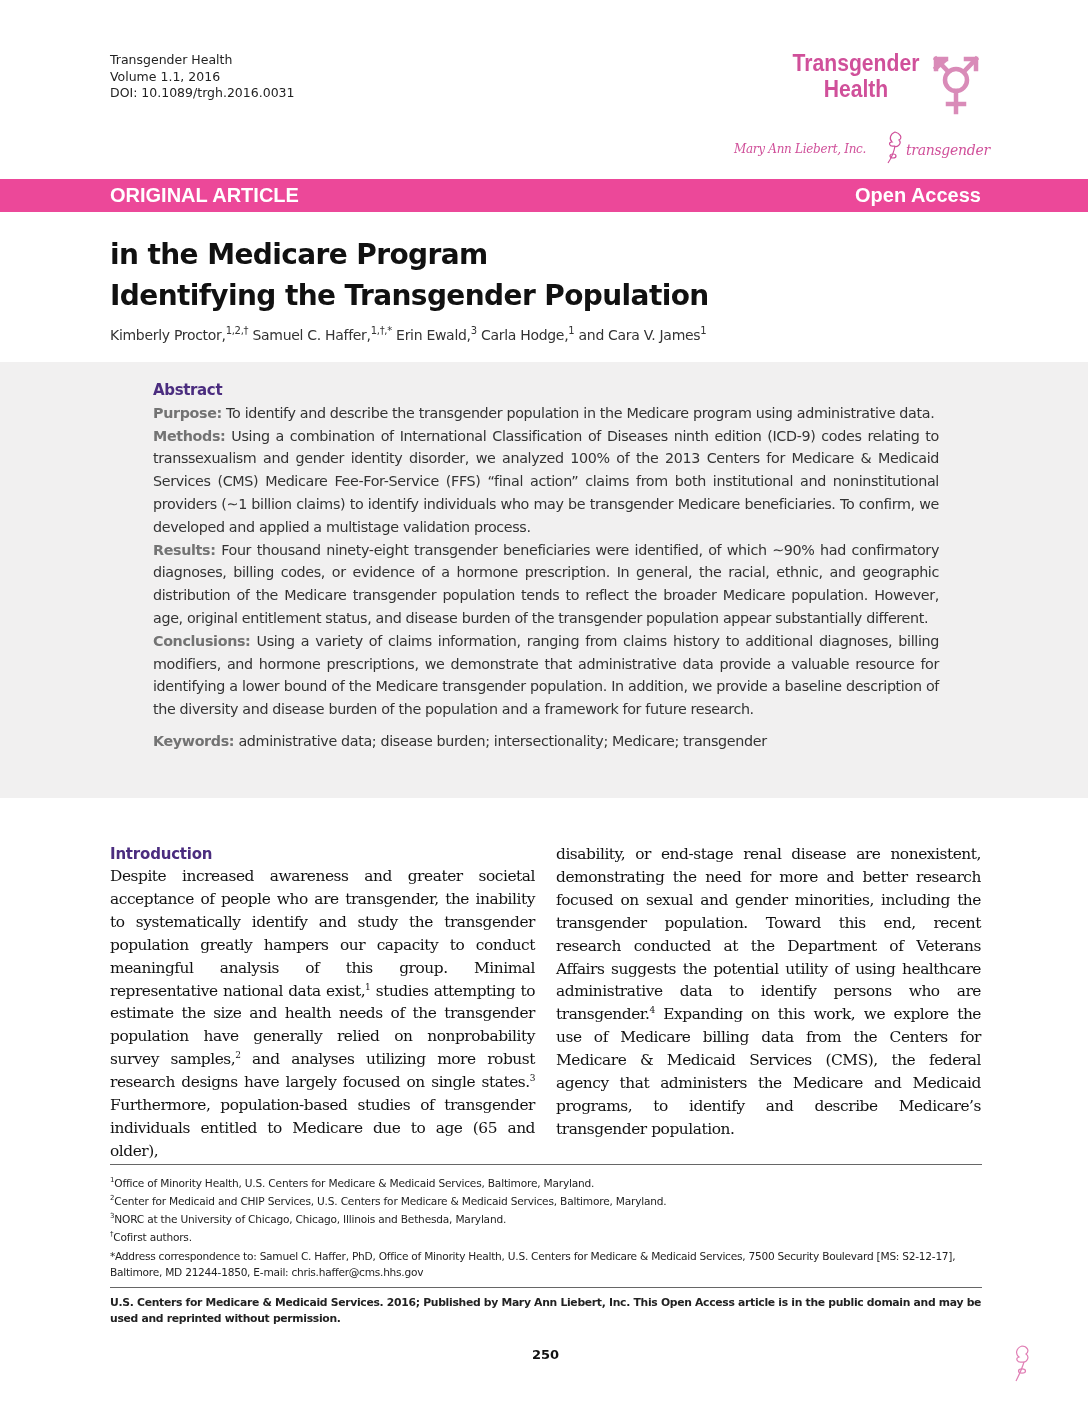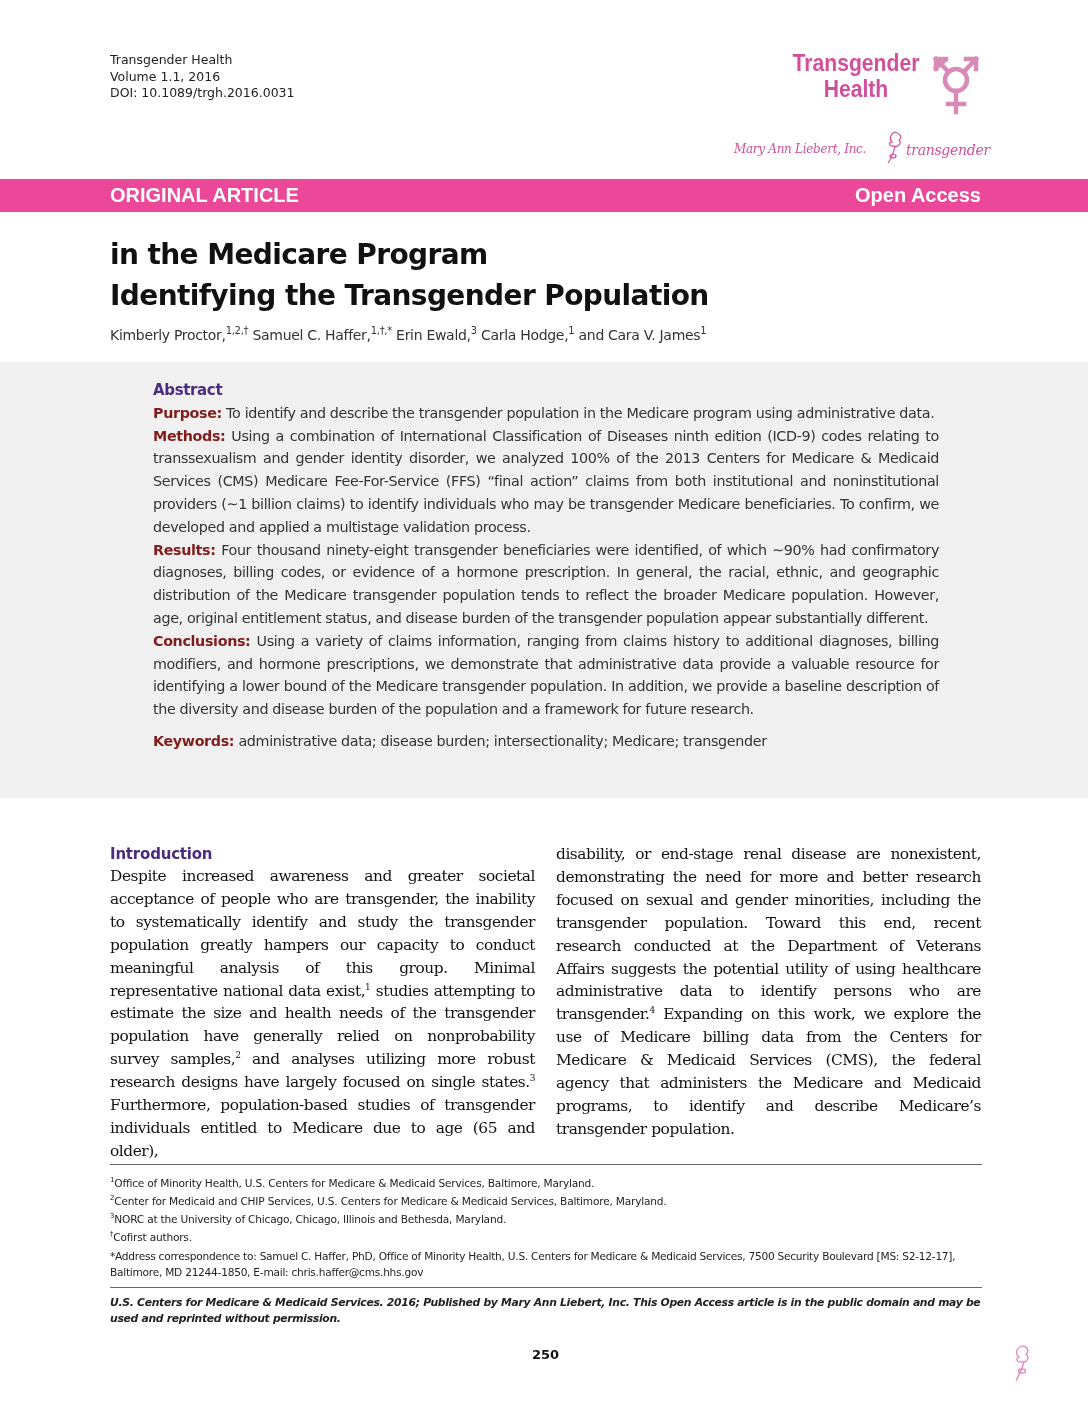--- a/index.html
+++ b/index.html
@@ -18,34 +18,34 @@
   .publisher-text2 { position: absolute; left: 172px; top: 8px; font-family: "DejaVu Serif", serif; font-style: italic; color: #d0509a; font-size: 14px; white-space: nowrap; letter-spacing: -0.3px; }
   .banner { left: 0; top: 179px; width: 1088px; height: 33px; background: #ec4899; }
   .banner-left { position: absolute; left: 110px; top: 5px; color: #fff; font-family: "Liberation Sans", sans-serif; font-weight: bold; font-size: 20px; }
   .banner-right { position: absolute; right: 107px; top: 5px; color: #fff; font-family: "Liberation Sans", sans-serif; font-weight: bold; font-size: 20px; }
   .title { left: 110px; top: 234px; font-size: 28px; line-height: 41px; font-weight: bold; color: #111; font-family: "DejaVu Sans", sans-serif; letter-spacing: -0.6px; }
   .authors { left: 110px; top: 325px; font-size: 14px; color: #333; white-space: nowrap; letter-spacing: -0.3px; }
   .authors sup { font-size: 10px; }
   .abstract-box { left: 0; top: 362px; width: 1088px; height: 436px; background: #f1f0f0; }
   .abstract { position: absolute; left: 153px; top: 17px; width: 786px; font-size: 14.3px; line-height: 22.8px; color: #333; text-align: justify; letter-spacing: -0.35px; }
   .abstract .hd { color: #4b2d7f; font-weight: bold; font-size: 15px; }
-  .abstract b { color: #7f1d1d; }
+  .abstract b { color: #737373; }
   .abstract p { margin: 0; }
   .kw { margin-top: 9px !important; }
   .col { top: 843px; width: 425px; font-family: "DejaVu Serif", serif; font-size: 15.4px; line-height: 22.9px; color: #111; text-align: justify; letter-spacing: -0.45px; }
   .col-left { left: 110px; }
   .col-right { left: 556px; }
   .col sup { font-size: 9px; line-height: 0; }
   .intro-hd { font-family: "DejaVu Sans", sans-serif; color: #4b2d7f; font-weight: bold; font-size: 15px; line-height: 22px; letter-spacing: -0.2px; }
   .rule1 { left: 110px; top: 1164px; width: 872px; height: 1px; background: #666; }
   .footnotes { left: 110px; top: 1173px; font-size: 10.6px; line-height: 15.5px; color: #222; letter-spacing: -0.2px; }
   .footnotes sup { font-size: 7px; }
   .corr { left: 110px; top: 1248px; width: 872px; font-size: 10.6px; line-height: 16px; color: #222; letter-spacing: -0.25px; }
   .rule2 { left: 110px; top: 1287px; width: 872px; height: 1px; background: #666; }
-  .license { left: 110px; top: 1295px; width: 872px; font-size: 10.8px; line-height: 16px; font-weight: bold; color: #222; letter-spacing: -0.3px; font-style: italic; }
+  .license { left: 110px; top: 1295px; width: 872px; font-size: 10.8px; line-height: 16px; font-weight: bold; color: #222; letter-spacing: -0.3px; }
   .pagenum { left: 532px; top: 1347px; font-size: 13px; font-weight: bold; color: #111; }
   .flower-foot { left: 1010px; top: 1344px; width: 24px; height: 38px; }
 </style>
 </head>
 <body>
 
 <div class="abs journal-meta">
   <div>Transgender Health</div>
   <div>Volume 1.1, 2016</div>
   <div>DOI: 10.1089/trgh.2016.0031</div>

